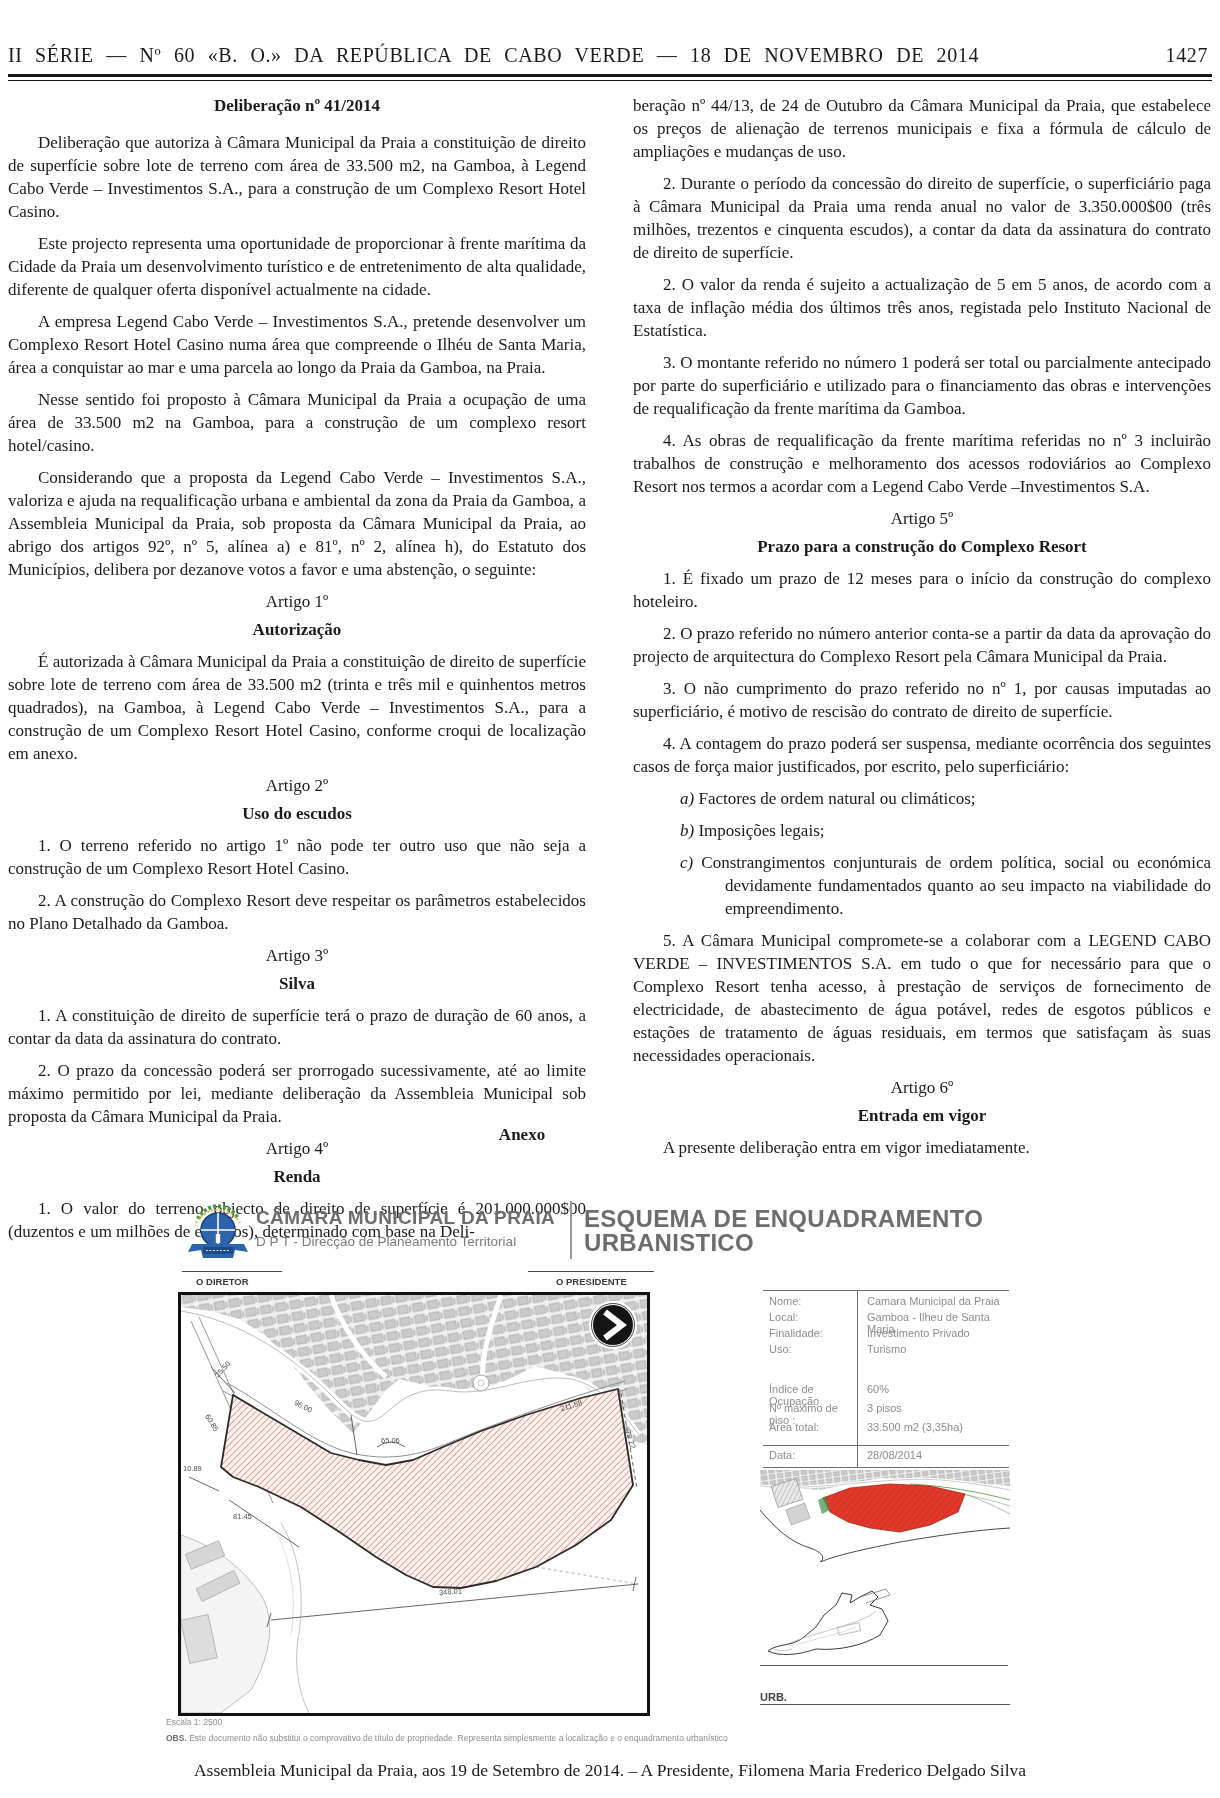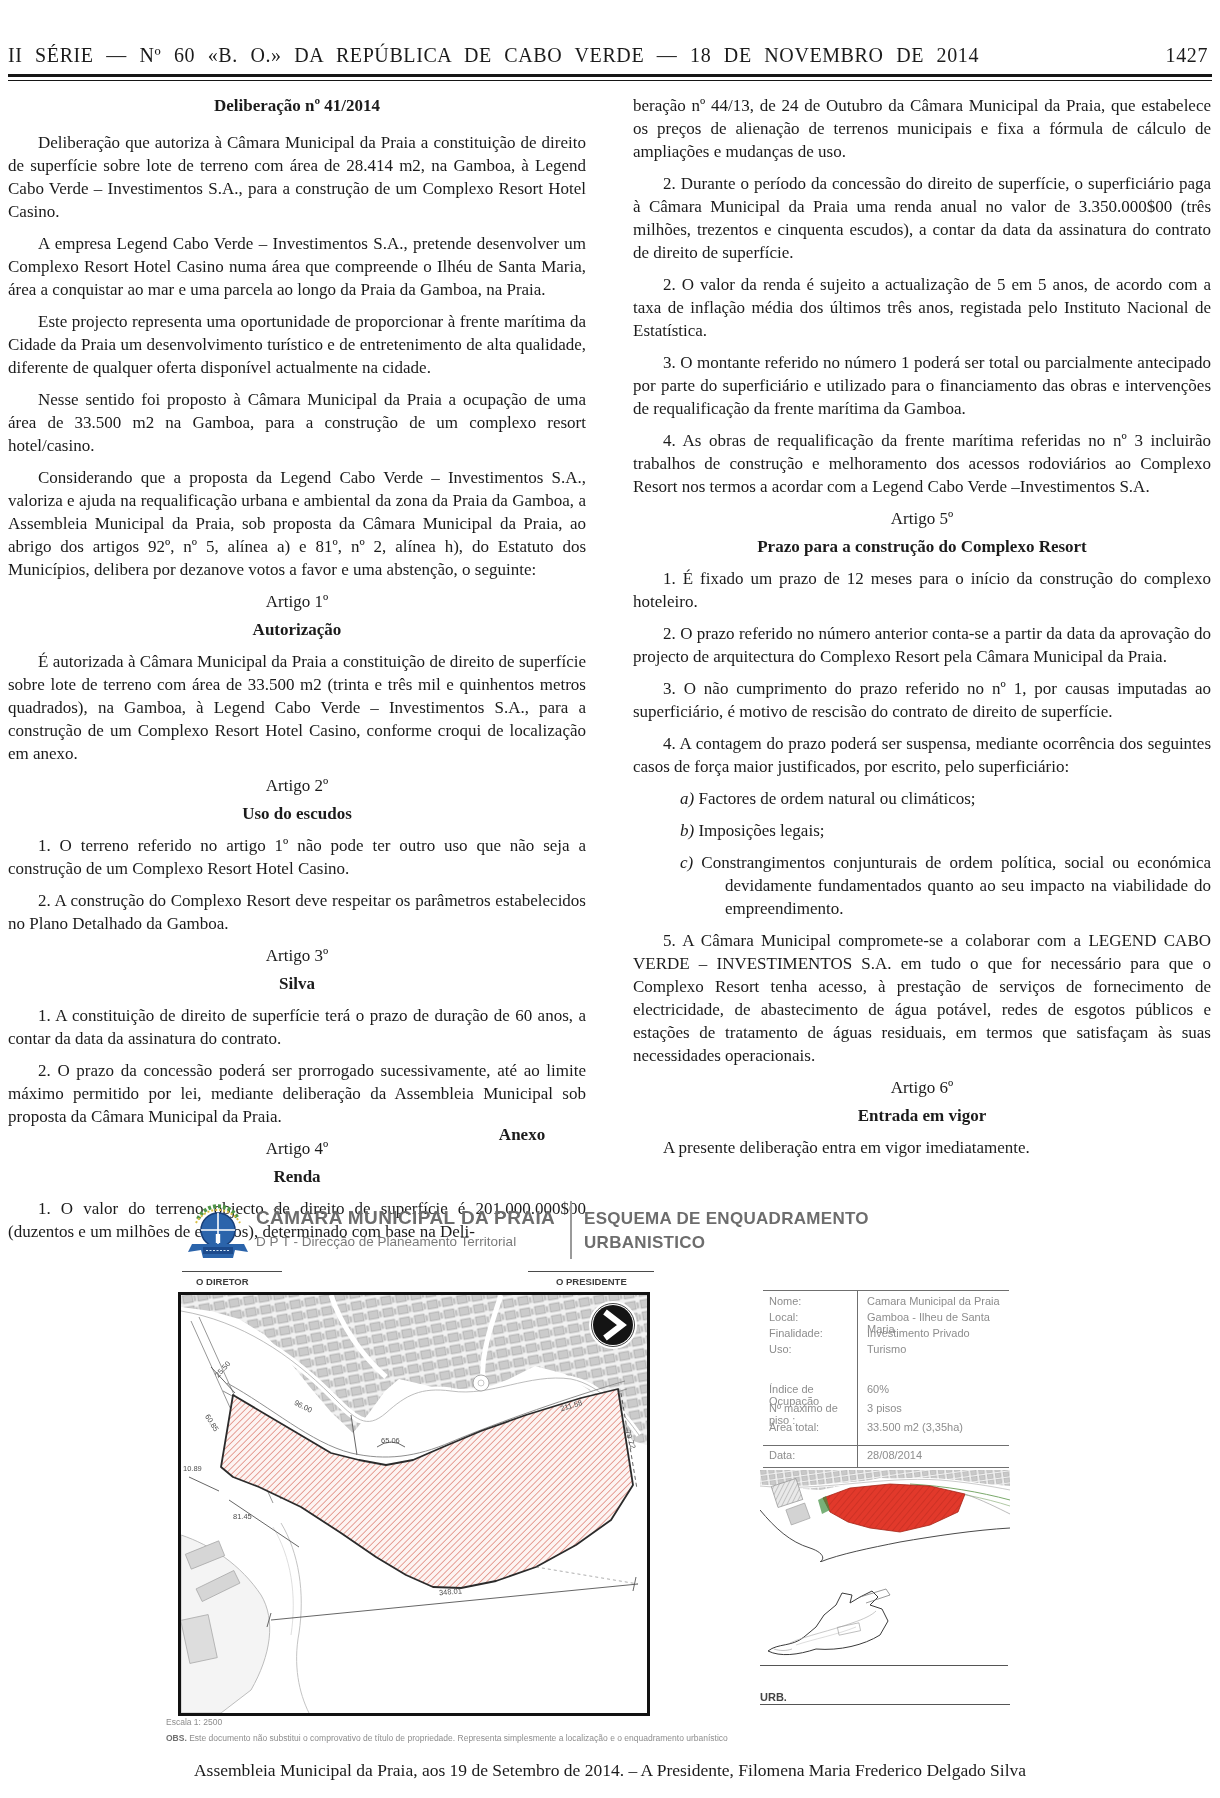--- a/index.html
+++ b/index.html
@@ -24,21 +24,21 @@
   .annex{position:absolute;left:0;top:1125px;width:1220px;height:648px;}
   .anexo-label{position:absolute;left:0;top:0;width:1044px;text-align:center;
                font-weight:bold;font-size:17px;}
   .org{position:absolute;left:188px;top:74px;display:flex;align-items:flex-start;
        font-family:"Liberation Sans",sans-serif;}
   .org-text{margin-left:8px;padding-top:8px;}
   .org-name{font-size:19px;font-weight:bold;color:#6d6d6d;letter-spacing:.4px;}
   .org-dept{font-size:13.5px;color:#7a7a7a;margin-top:5px;}
   .org-divider{position:absolute;left:570px;top:76px;width:2px;height:58px;background:#9a9a9a;}
   .scheme{position:absolute;left:584px;top:82px;font-family:"Liberation Sans",sans-serif;
-          font-size:17px;font-weight:bold;color:#6d6d6d;line-height:24px;letter-spacing:.3px;}
+          font-size:24px;font-weight:bold;color:#6d6d6d;line-height:24px;letter-spacing:.3px;}
   .sig{position:absolute;font-family:"Liberation Sans",sans-serif;font-size:9.5px;
        font-weight:bold;color:#3c3c3c;}
   .sig .sig-line{border-top:1.2px solid #4a4a4a;margin-bottom:4px;}
   .sig-left{left:182px;top:146px;width:100px;}
   .sig-left .sig-label{padding-left:14px;}
   .sig-right{left:528px;top:146px;width:126px;}
   .sig-right .sig-label{padding-left:28px;}
   .mainmap{position:absolute;left:178px;top:167px;width:466px;height:418px;
            border:3px solid #111;background:#fff;}
   .mainmap svg{display:block;}
@@ -79,23 +79,23 @@
 
   <div class="masthead">
     <span>II SÉRIE — Nº 60 «B. O.» DA REPÚBLICA DE CABO VERDE — 18 DE NOVEMBRO DE 2014</span>
     <span class="pageno">1427</span>
   </div>
   <div class="rule"></div>
 
   <div class="cols">
     <div class="col">
         <p class="col-title">Deliberação nº 41/2014</p>
-        <p class="para">Deliberação que autoriza à Câmara Municipal da Praia a constituição de direito de superfície sobre lote de terreno com área de 28.414 m2, na Gamboa, à Legend Cabo Verde – Investimentos S.A., para a construção de um Complexo Resort Hotel Casino.</p>
+        <p class="para">Deliberação que autoriza à Câmara Municipal da Praia a constituição de direito de superfície sobre lote de terreno com área de 33.500 m2, na Gamboa, à Legend Cabo Verde – Investimentos S.A., para a construção de um Complexo Resort Hotel Casino.</p>
+        <p class="para">Este projecto representa uma oportunidade de proporcionar à frente marítima da Cidade da Praia um desenvolvimento turístico e de entretenimento de alta qualidade, diferente de qualquer oferta disponível actualmente na cidade.</p>
         <p class="para">A empresa Legend Cabo Verde – Investimentos S.A., pretende desenvolver um Complexo Resort Hotel Casino numa área que compreende o Ilhéu de Santa Maria, área a conquistar ao mar e uma parcela ao longo da Praia da Gamboa, na Praia.</p>
-        <p class="para">Este projecto representa uma oportunidade de proporcionar à frente marítima da Cidade da Praia um desenvolvimento turístico e de entretenimento de alta qualidade, diferente de qualquer oferta disponível actualmente na cidade.</p>
         <p class="para">Nesse sentido foi proposto à Câmara Municipal da Praia a ocupação de uma área de 33.500 m2 na Gamboa, para a construção de um complexo resort hotel/casino.</p>
         <p class="para">Considerando que a proposta da Legend Cabo Verde – Investimentos S.A., valoriza e ajuda na requalificação urbana e ambiental da zona da Praia da Gamboa, a Assembleia Municipal da Praia, sob proposta da Câmara Municipal da Praia, ao abrigo dos artigos 92º, nº 5, alínea a) e 81º, nº 2, alínea h), do Estatuto dos Municípios, delibera por dezanove votos a favor e uma abstenção, o seguinte:</p>
         <p class="art">Artigo 1º</p>
         <p class="art-title">Autorização</p>
         <p class="para">É autorizada à Câmara Municipal da Praia a constituição de direito de superfície sobre lote de terreno com área de 33.500 m2 (trinta e três mil e quinhentos metros quadrados), na Gamboa, à Legend Cabo Verde – Investimentos S.A., para a construção de um Complexo Resort Hotel Casino, conforme croqui de localização em anexo.</p>
         <p class="art">Artigo 2º</p>
         <p class="art-title">Uso do escudos</p>
         <p class="para">1. O terreno referido no artigo 1º não pode ter outro uso que não seja a construção de um Complexo Resort Hotel Casino.</p>
         <p class="para">2. A construção do Complexo Resort deve respeitar os parâmetros estabelecidos no Plano Detalhado da Gamboa.</p>
         <p class="art">Artigo 3º</p>

